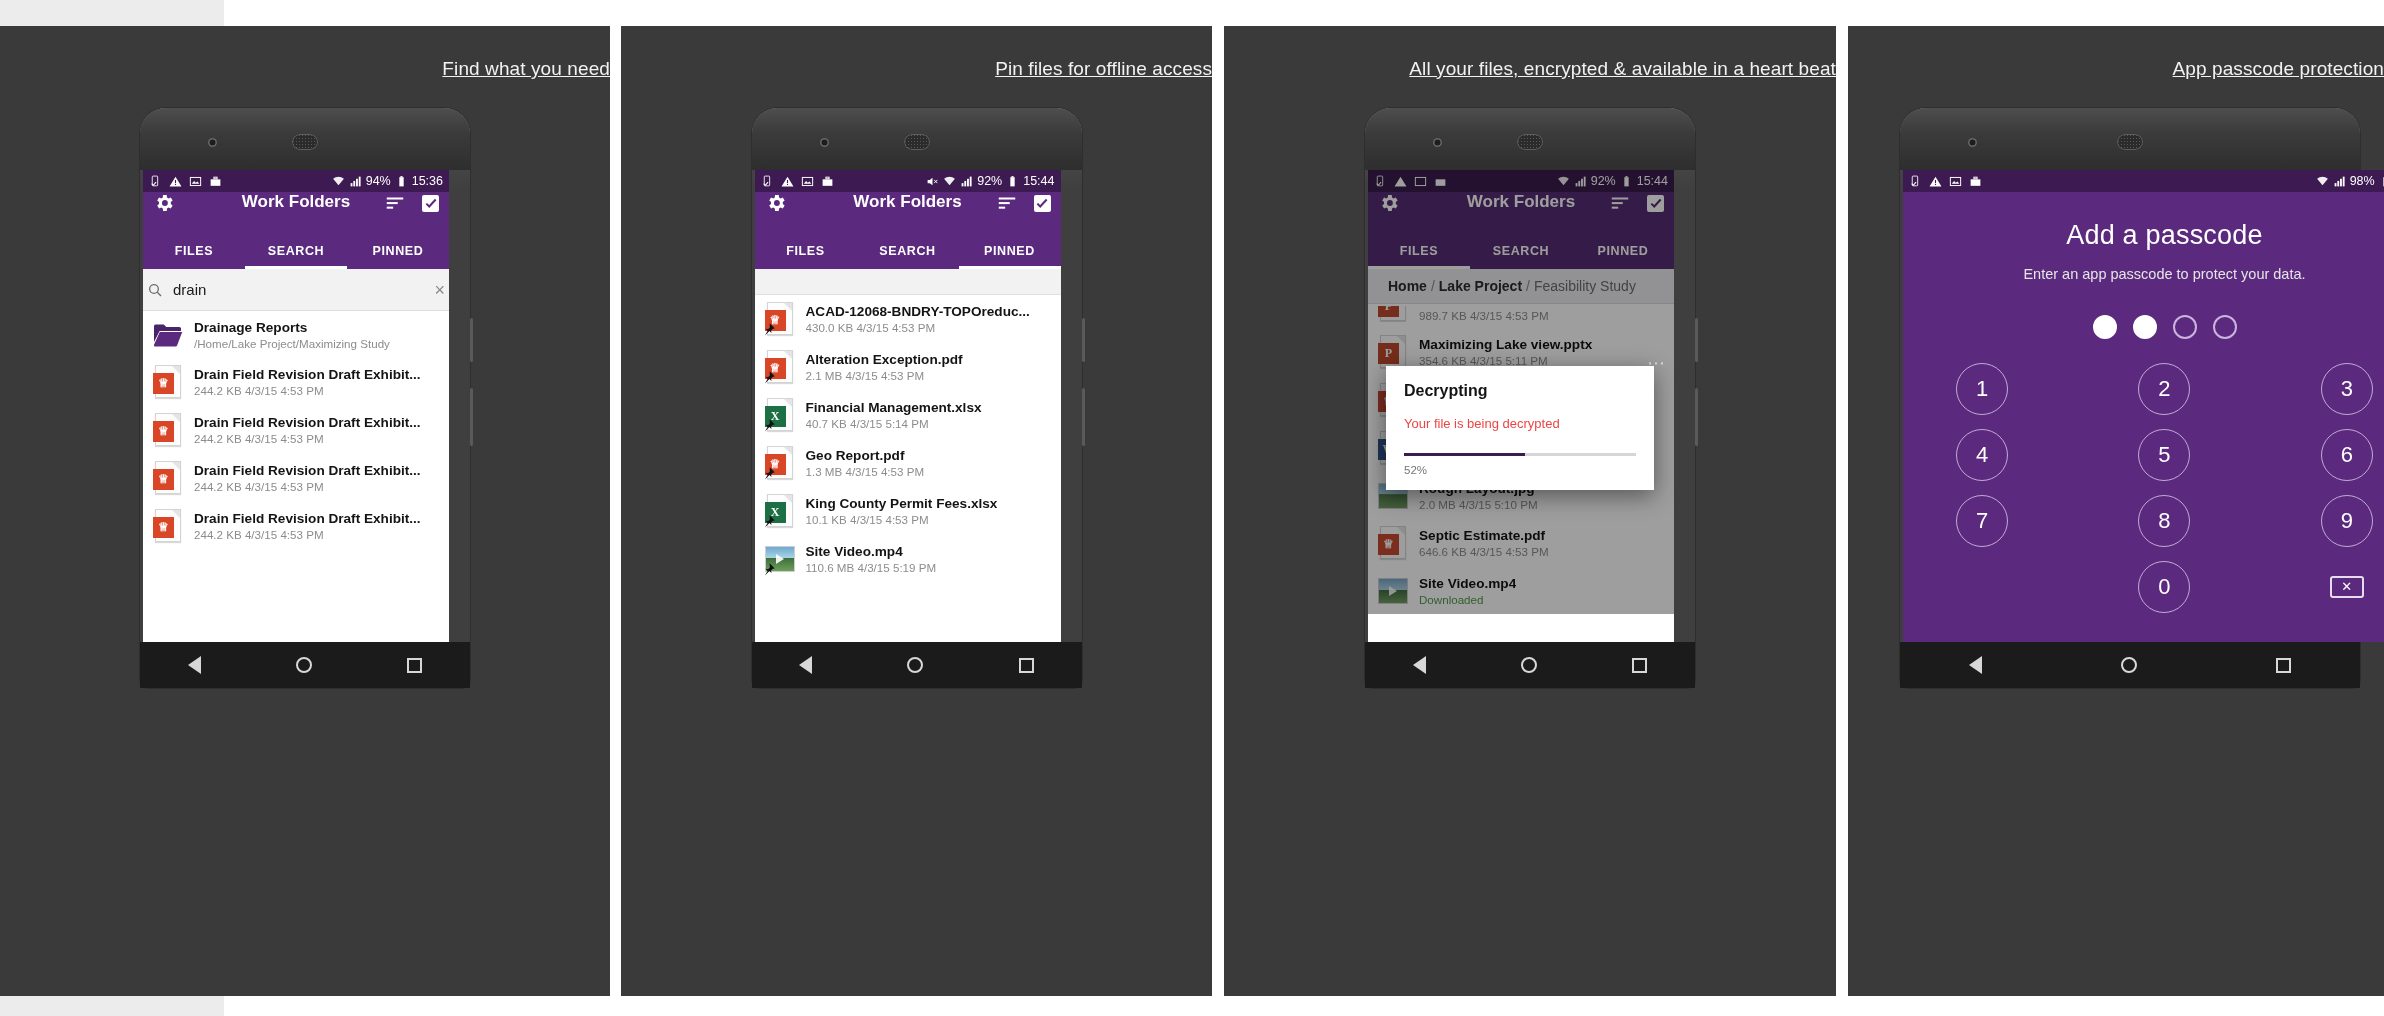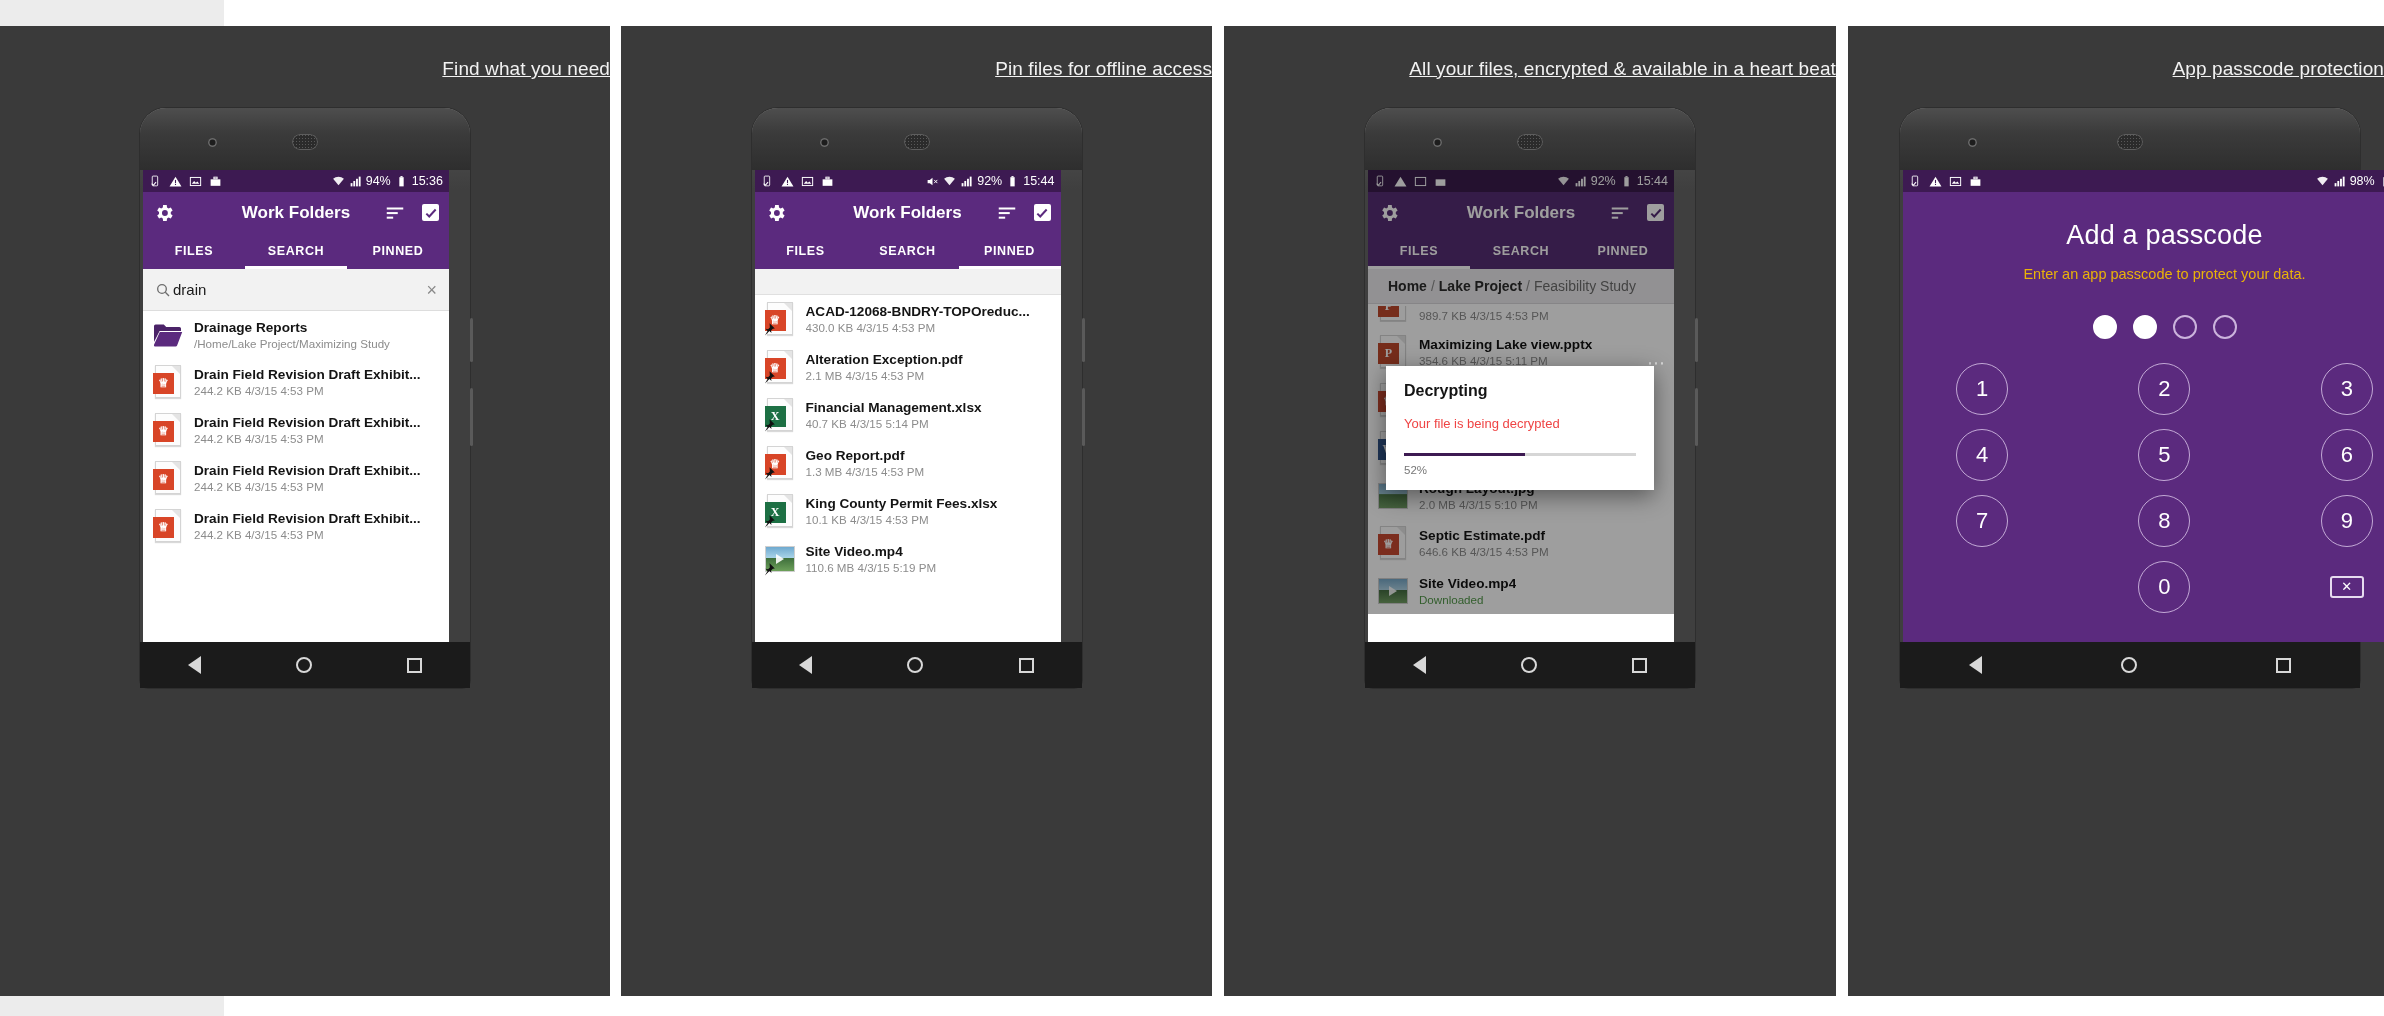--- a/index.html
+++ b/index.html
@@ -82,21 +82,21 @@
     height:22px; background:#3d1a52; color:#fff;
     display:flex; align-items:center; padding:0 6px; font-size:12px;
   }
   .sb-left { display:flex; align-items:center; gap:7px; }
   .sb-right { margin-left:auto; display:flex; align-items:center; gap:4px; font-size:12.5px; }
   .sb-ico { width:13px; height:13px; display:block; }
 
   
   .appbar {
     height:41px; background:#5b2a7e; color:#fff;
-    display:flex; align-items:center; padding:0 10px; position:relative;
+    display:flex; align-items:flex-start; padding:0 10px; position:relative;
   }
   .app-title {
     position:absolute; left:0; right:0; text-align:center;
     font-size:17px; font-weight:bold; pointer-events:none;
   }
   .ab-icon { width:22px; height:22px; z-index:2; }
   .ab-right { margin-left:auto; display:flex; align-items:center; gap:16px; z-index:2; }
   .chkbox {
     width:17px;height:17px;background:#fff;border-radius:2px;
     display:flex;align-items:center;justify-content:center;
@@ -110,21 +110,21 @@
     flex:1; display:flex; align-items:center; justify-content:center;
     font-size:12.5px; font-weight:bold; letter-spacing:.6px; position:relative;
   }
   .tab.active::after {
     content:""; position:absolute; left:0; right:0; bottom:0; height:3px; background:#fff;
   }
 
   
   .searchbar {
     height:42px; background:#f2f2f2; display:flex; align-items:center;
-    padding:0 12px; gap:2px; border-bottom:1px solid #ddd;
+    padding:0 4px; gap:10px; border-bottom:1px solid #ddd;
   }
   .search-text { font-size:15px; color:#1a1a1a; flex:1; }
   .search-x { color:#8a8a8a; font-size:18px; line-height:1; }
 
   
   .list { background:#fff; }
   .row {
     display:flex; align-items:center; gap:11px;
     padding:7px 10px; min-height:47px;
   }
@@ -197,21 +197,21 @@
   .prog-pct { font-size:11.5px; color:#777; margin-top:8px; }
 
   
   .pass {
     background:#5b2a7e; color:#fff; height:100%;
     display:flex; flex-direction:column; align-items:center;
   }
   .pass-title { font-size:27px; margin-top:28px; letter-spacing:.2px; }
   .pass-sub {
     font-size:14.5px; margin-top:14px; text-align:center; line-height:1.35;
-    padding:0 14px; color:#eab308;
+    padding:0 14px; color:#e5e5e5;
   }
   .dots { display:flex; gap:16px; margin-top:30px; }
   .dot { width:24px;height:24px;border-radius:50%;border:2px solid #cbb3dc; }
   .dot.filled { background:#fff; border-color:#fff; }
   .keys {
     margin-top:24px; display:grid; grid-template-columns:repeat(3,1fr);
     row-gap:14px; column-gap:24px; justify-items:center; width:100%;
   }
   .key {
     width:52px;height:52px;border-radius:50%;border:1.5px solid #c3a9d6;

